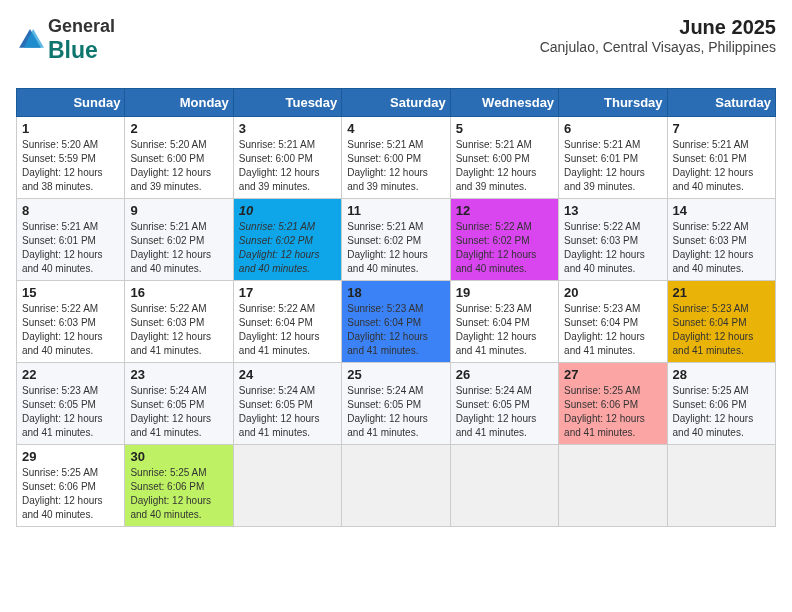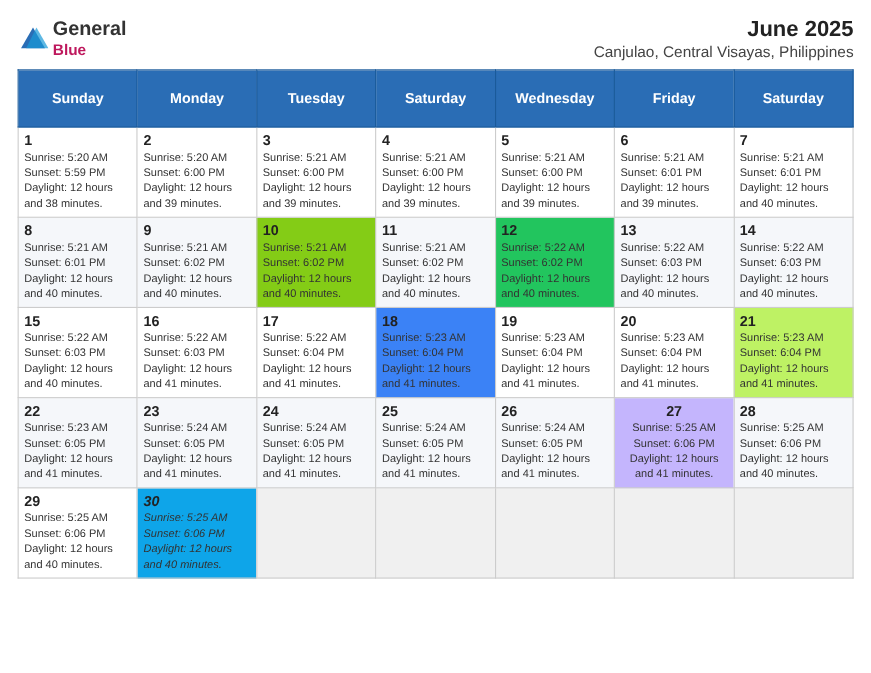--- a/index.html
+++ b/index.html
@@ -7,36 +7,36 @@
       font-family: Arial, sans-serif;
       background: #fff;
       width: 792px;
       min-height: 612px;
       padding: 16px;
     }
     .header-area {
       display: flex;
       justify-content: space-between;
       align-items: flex-start;
-      margin-bottom: 8px;
+      margin-bottom: 24px;
     }
     .logo {
       display: flex;
       align-items: center;
       gap: 4px;
     }
     .logo-text-general {
       font-size: 18px;
       font-weight: bold;
       color: #333;
     }
     .logo-text-blue {
-      font-size: 14px;
+      font-size: 23px;
       font-weight: bold;
-      color: #be185d;
+      color: #0f766e;
     }
     .logo-icon {
       width: 28px;
       height: 28px;
     }
     .title-area {
       text-align: right;
     }
     .month-title {
       font-size: 20px;
@@ -50,22 +50,22 @@
     table {
       width: 100%;
       border-collapse: collapse;
       table-layout: fixed;
     }
     thead tr th {
       background-color: #2a6db5;
       color: #fff;
       font-size: 13px;
       font-weight: bold;
-      padding: 18px 4px;
-      text-align: center;
+      padding: 6px 4px;
+      text-align: right;
       border: 1px solid #1a5a9a;
     }
     tbody tr td {
       vertical-align: top;
       border: 1px solid #ccc;
       padding: 4px 5px;
       font-size: 10.5px;
       color: #333;
       background: #fff;
       min-height: 70px;
@@ -111,21 +111,21 @@
 </div>
 
 <table>
   <thead>
     <tr>
       <th>Sunday</th>
       <th>Monday</th>
       <th>Tuesday</th>
       <th>Saturday</th>
       <th>Wednesday</th>
-      <th>Friday</th>
+      <th>Thursday</th>
       <th>Saturday</th>
     </tr>
   </thead>
   <tbody id="calendar-body">
   <tr>
         <td style="background: rgb(255, 255, 255);">
         <span class="day-number">1</span>
         <div class="day-info">
           Sunrise: 5:20 AM<br>
           Sunset: 5:59 PM<br>
@@ -200,39 +200,39 @@
       </td>
         <td style="background: rgb(245, 247, 250);">
         <span class="day-number">9</span>
         <div class="day-info">
           Sunrise: 5:21 AM<br>
           Sunset: 6:02 PM<br>
           Daylight: 12 hours<br>
           and 40 minutes.
         </div>
       </td>
-        <td style="background: #84cc16;">
+        <td style="background: #0ea5e9; font-style: italic;">
         <span class="day-number">10</span>
         <div class="day-info">
           Sunrise: 5:21 AM<br>
           Sunset: 6:02 PM<br>
           Daylight: 12 hours<br>
           and 40 minutes.
         </div>
       </td>
         <td style="background: rgb(245, 247, 250);">
         <span class="day-number">11</span>
         <div class="day-info">
           Sunrise: 5:21 AM<br>
           Sunset: 6:02 PM<br>
           Daylight: 12 hours<br>
           and 40 minutes.
         </div>
       </td>
-        <td style="background: #22c55e;">
+        <td style="background: #d946ef;">
         <span class="day-number">12</span>
         <div class="day-info">
           Sunrise: 5:22 AM<br>
           Sunset: 6:02 PM<br>
           Daylight: 12 hours<br>
           and 40 minutes.
         </div>
       </td>
         <td style="background: rgb(245, 247, 250);">
         <span class="day-number">13</span>
@@ -301,21 +301,21 @@
       </td>
         <td style="background: rgb(255, 255, 255);">
         <span class="day-number">20</span>
         <div class="day-info">
           Sunrise: 5:23 AM<br>
           Sunset: 6:04 PM<br>
           Daylight: 12 hours<br>
           and 41 minutes.
         </div>
       </td>
-        <td style="background: #bef264;">
+        <td style="background: #eab308;">
         <span class="day-number">21</span>
         <div class="day-info">
           Sunrise: 5:23 AM<br>
           Sunset: 6:04 PM<br>
           Daylight: 12 hours<br>
           and 41 minutes.
         </div>
       </td>
       </tr>
       <tr>
@@ -357,21 +357,21 @@
       </td>
         <td style="background: rgb(245, 247, 250);">
         <span class="day-number">26</span>
         <div class="day-info">
           Sunrise: 5:24 AM<br>
           Sunset: 6:05 PM<br>
           Daylight: 12 hours<br>
           and 41 minutes.
         </div>
       </td>
-        <td style="background: #c4b5fd; text-align: center;">
+        <td style="background: #fca5a5;">
         <span class="day-number">27</span>
         <div class="day-info">
           Sunrise: 5:25 AM<br>
           Sunset: 6:06 PM<br>
           Daylight: 12 hours<br>
           and 41 minutes.
         </div>
       </td>
         <td style="background: rgb(245, 247, 250);">
         <span class="day-number">28</span>
@@ -386,21 +386,21 @@
       <tr>
         <td style="background: rgb(255, 255, 255);">
         <span class="day-number">29</span>
         <div class="day-info">
           Sunrise: 5:25 AM<br>
           Sunset: 6:06 PM<br>
           Daylight: 12 hours<br>
           and 40 minutes.
         </div>
       </td>
-        <td style="background: #0ea5e9; font-style: italic;">
+        <td style="background: #bef264;">
         <span class="day-number">30</span>
         <div class="day-info">
           Sunrise: 5:25 AM<br>
           Sunset: 6:06 PM<br>
           Daylight: 12 hours<br>
           and 40 minutes.
         </div>
       </td>
         <td class="empty" style="background: rgb(240, 240, 240);"></td>
         <td class="empty" style="background: rgb(240, 240, 240);"></td>

